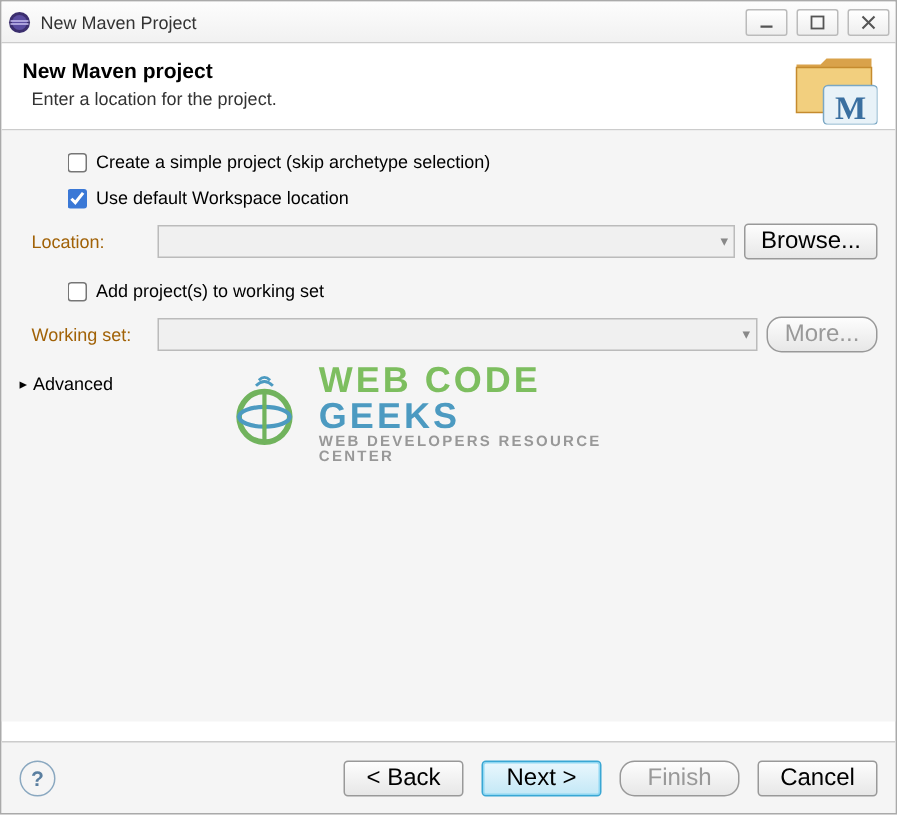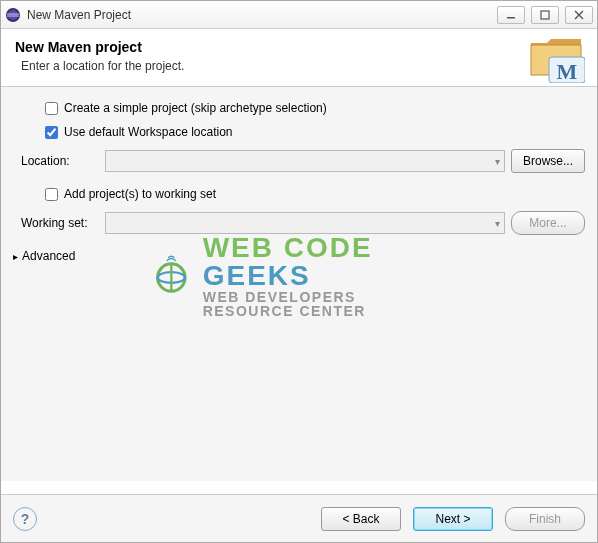--- a/index.html
+++ b/index.html
@@ -62,37 +62,37 @@
   .row { display: flex; align-items: center; margin-bottom: 6px; margin-left: 32px; }
   .chkrow { margin-bottom: 10px; }
   input[type=checkbox] {
     width: 13px; height: 13px; margin: 0 6px 0 0;
     accent-color: #3a78d6;
   }
   .fieldrow {
     display: flex; align-items: center; gap: 6px;
     margin: 4px 0 14px 8px;
   }
-  .fieldlabel { width: 78px; color: #000000; }
+  .fieldlabel { width: 78px; color: #a16207; }
   .combo {
     flex: 1; height: 22px;
     border: 1px solid #bbb; background: #fff;
     position: relative;
   }
   .combo.disabled { background: #f0f0f0; }
   .combo .arrow {
     position: absolute; right: 4px; top: 50%; transform: translateY(-50%);
     font-size: 10px; color: #888;
   }
   .btn {
     height: 24px; min-width: 74px;
     padding: 0 10px;
     border: 1px solid #999; border-radius: 3px;
     background: linear-gradient(#fdfdfd,#e7e7e7);
-    font-family: inherit; font-size: 12px;
+    font-family: inherit; font-size: 16px;
     cursor: pointer;
   }
   .btn.disabled { color: #999; border-radius: 10px; }
   .btn.primary {
     border: 1px solid #3aa7d4;
     box-shadow: 0 0 0 1px #8fd7f2 inset;
     background: linear-gradient(#eaf7fd,#c3e8f6);
   }
   .adv {
     display: flex; align-items: center; gap: 4px;
@@ -102,23 +102,23 @@
   
   .watermark {
     position: absolute;
     left: 50%; top: 48%;
     transform: translate(-50%,-50%);
     opacity: 0.85;
     display: flex; align-items: center; gap: 10px;
     pointer-events: none;
   }
   .wm-text { line-height: 1; }
-  .wm1 { color: #69b546; font-weight: 800; letter-spacing: 2px; font-size: 28px; }
+  .wm1 { color: #69b546; font-weight: 800; letter-spacing: 2px; font-size: 24px; }
   .wm1 .g2 { color: #2f8bb8; }
-  .wm2 { color: #888; font-size: 14px; letter-spacing: 1.5px; font-weight: 600; }
+  .wm2 { color: #888; font-size: 10px; letter-spacing: 1.5px; font-weight: 600; }
   
   .footer {
     position: absolute; left: 0; right: 0; bottom: 0;
     height: 48px;
     background: #f5f5f5;
     border-top: 1px solid #ccc;
     display: flex; align-items: center;
     padding: 0 12px;
   }
   .help {
@@ -227,13 +227,14 @@
   </div>
 
 </div>
 
 <div class="footer">
   <div class="help">?</div>
   <div class="spacer"></div>
   <button class="btn">&lt; Back</button>
   <button class="btn primary">Next &gt;</button>
   <button class="btn disabled">Finish</button>
+  <button class="btn">Cancel</button>
 </div>
 
 </body></html>

